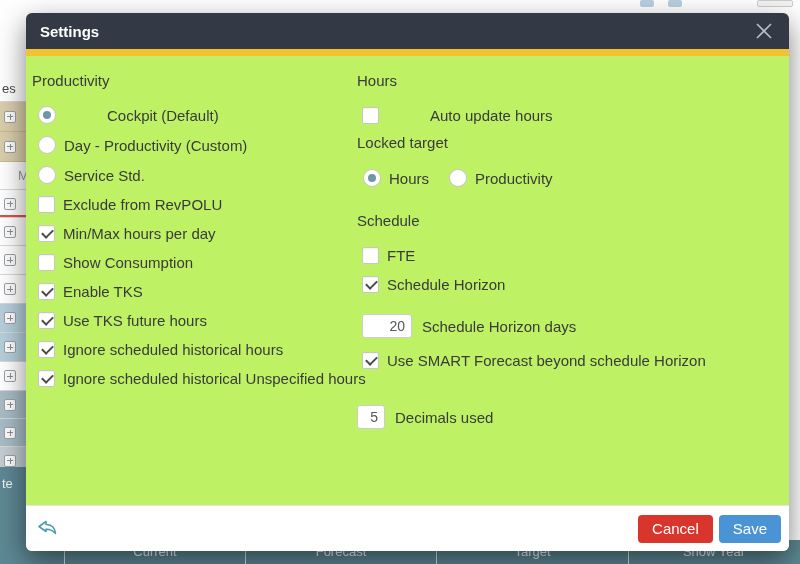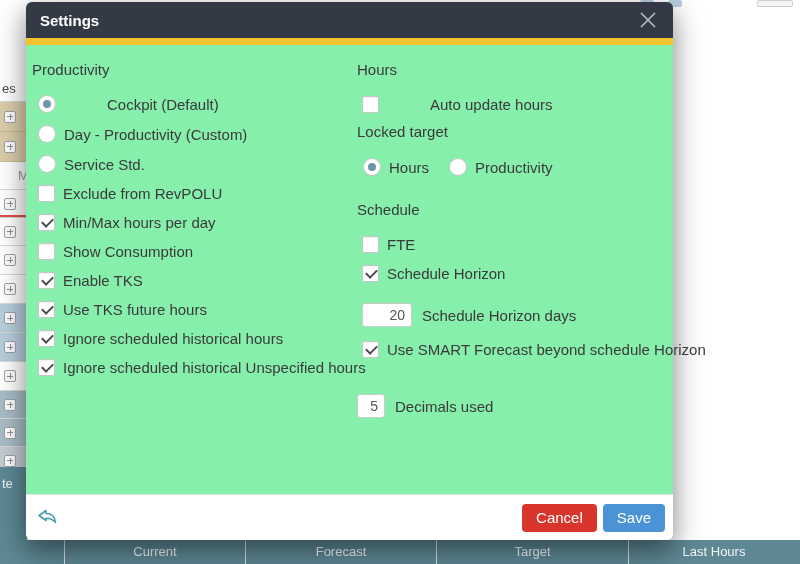--- a/index.html
+++ b/index.html
@@ -23,22 +23,22 @@
 
   .top-strip-frag { position:absolute; top:0; height:7px; border-radius:2px; opacity:.55; }
 
   .bottom-header { position:absolute; left:0; top:540px; width:800px; height:24px;
     background:#5d8894; display:flex; z-index:1; }
   .bh-cell { height:100%; border-left:1px solid rgba(255,255,255,.75); color:rgba(255,255,255,.92);
     font-size:13px; text-align:center; padding-top:4px; }
   .bh-cell:first-child { border-left:none; }
 
   
-  .modal { position:absolute; left:26px; top:2px; width:647px; height:538px;
-    background:#86efac; border-radius:6px; box-shadow:0 10px 28px rgba(0,0,0,.5); z-index:3; }
+  .modal { position:absolute; left:26px; top:13px; width:763px; height:538px;
+    background:#bef264; border-radius:6px; box-shadow:0 10px 28px rgba(0,0,0,.5); z-index:3; }
   .modal-header { height:36px; background:#333a46; border-radius:6px 6px 0 0;
     display:flex; align-items:center; padding:0 12px 0 14px; }
   .modal-title { color:#fff; font-size:15px; font-weight:bold; flex:1; }
   .close-btn { width:26px; height:26px; display:flex; align-items:center; justify-content:center; cursor:pointer; }
   .accent-bar { height:7px; background:#f2c230; }
 
   .modal-body { position:relative; height:449px; }
   .col { position:absolute; top:15px; }
   .col-left  { left:6px;   width:330px; }
   .col-right { left:331px; width:425px; }
@@ -139,21 +139,21 @@
     <div class="sliver-teal">
       <span class="frag-text">te</span>
     </div>
   </div>
 
   <div class="bottom-header">
     <div class="bh-cell" style="width:64px;"></div>
     <div class="bh-cell" style="width:181px;">Current</div>
     <div class="bh-cell" style="width:191px;">Forecast</div>
     <div class="bh-cell" style="width:192px;">Target</div>
-    <div class="bh-cell" style="width:171px;">Last Hours</div>
+    <div class="bh-cell" style="width:171px;">Show Year</div>
   </div>
 </div>
 
 <div class="modal">
 
   <div class="modal-header">
     <span class="modal-title">Settings</span>
     <span class="close-btn">
       <svg width="20" height="20" viewBox="0 0 20 20">
         <line x1="3" y1="3" x2="17" y2="17" stroke="#b9bfc7" stroke-width="1.6"></line>

